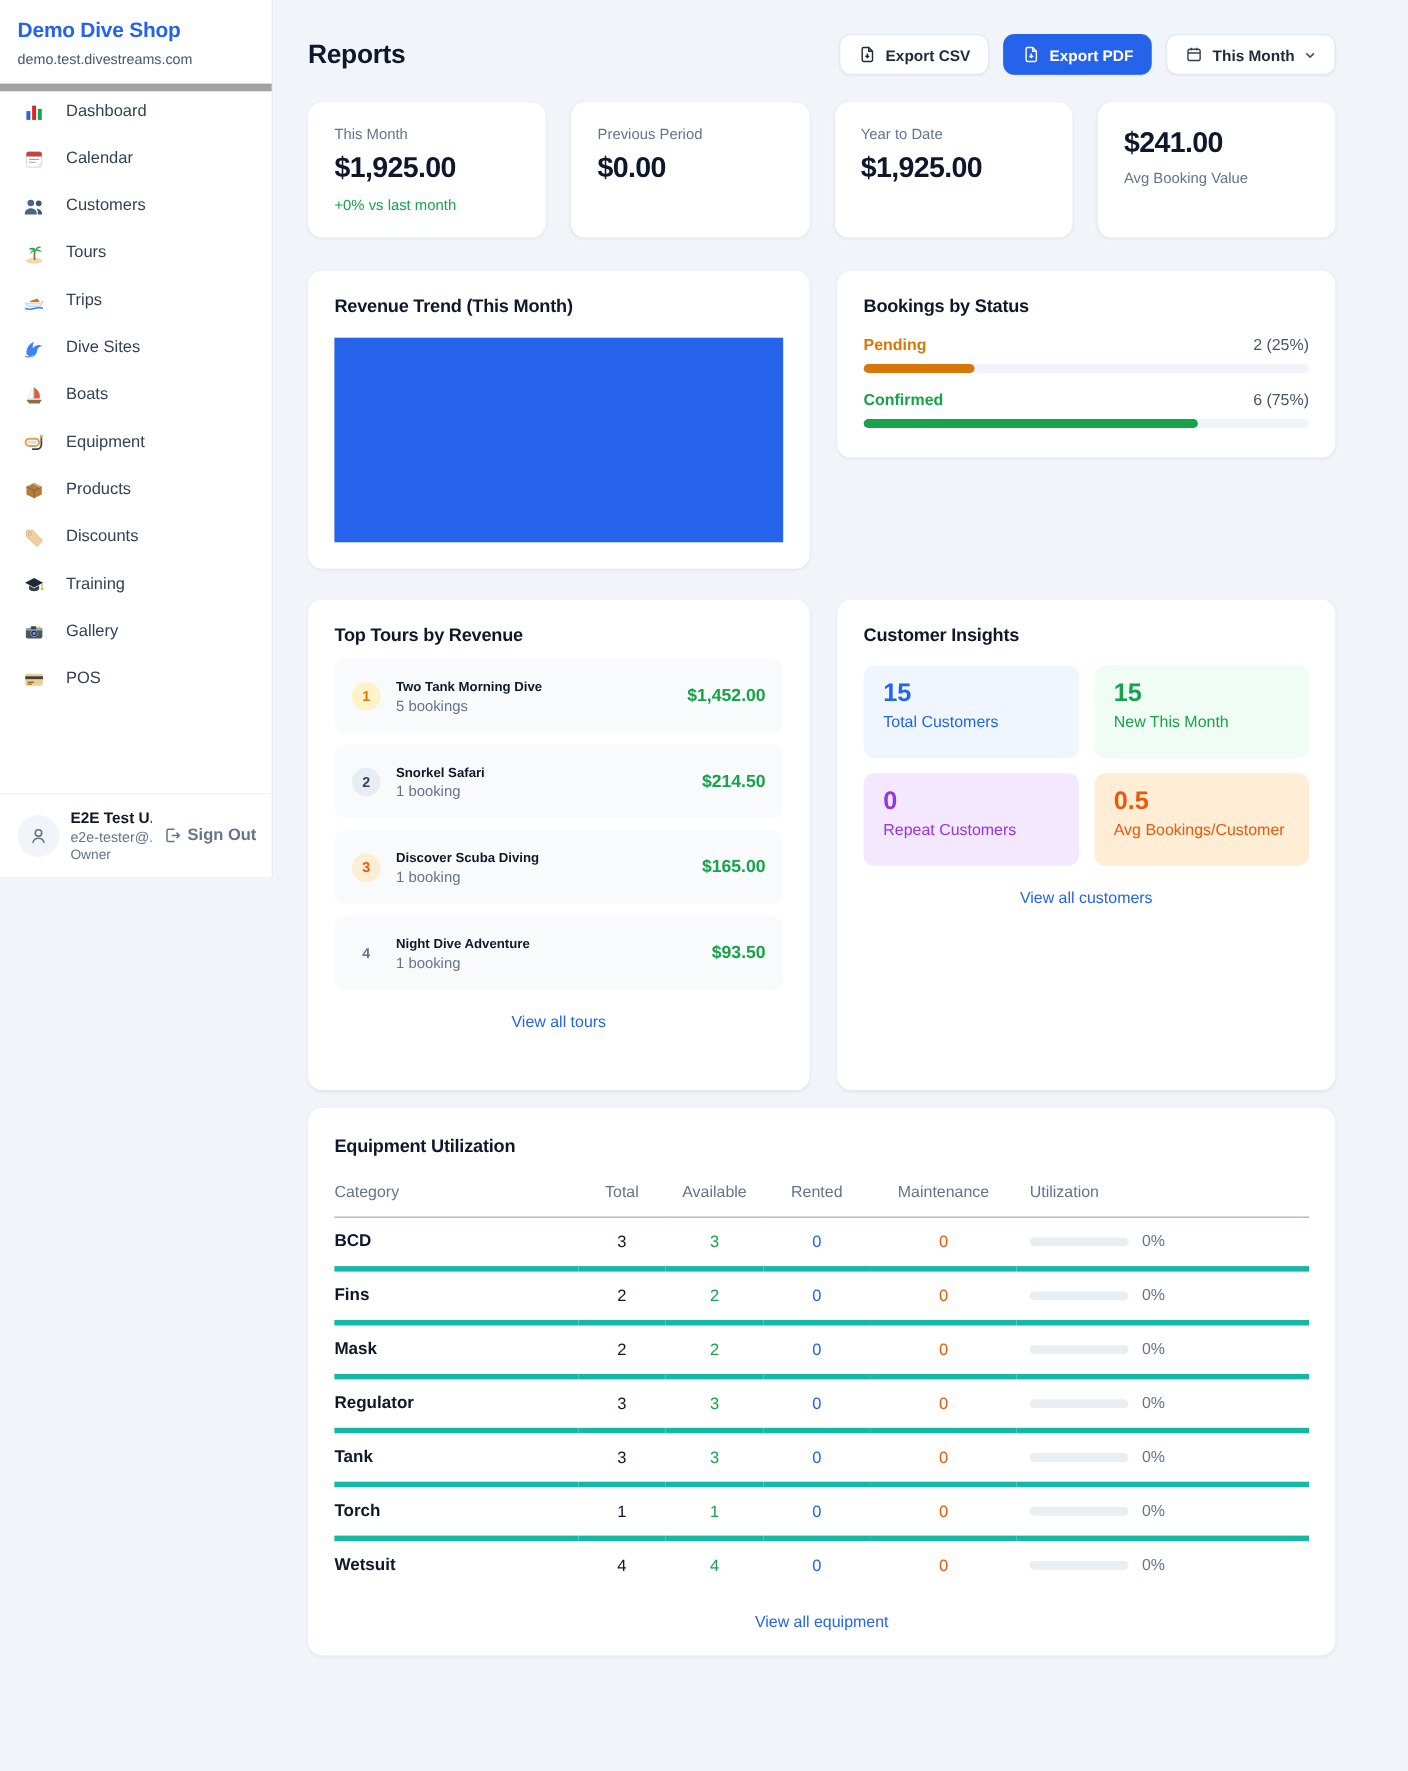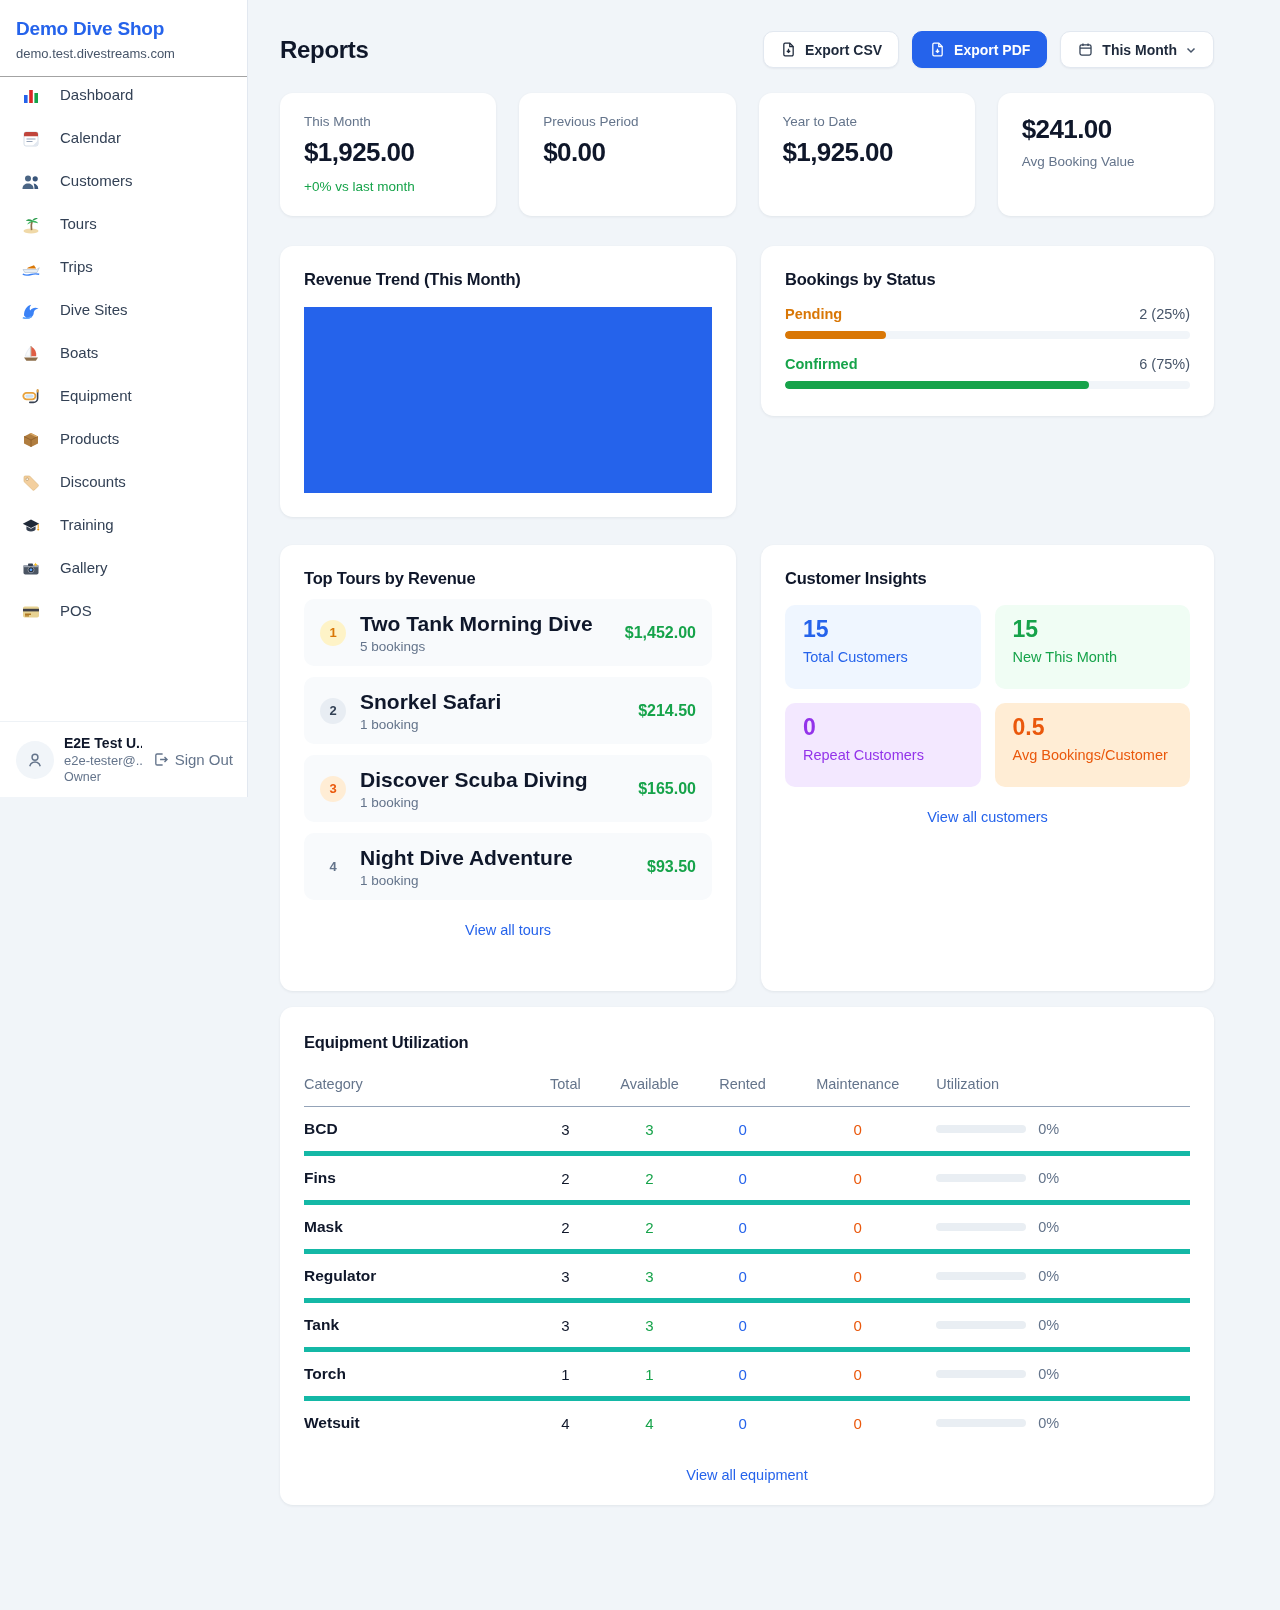--- a/index.html
+++ b/index.html
@@ -9,41 +9,41 @@
     font-family:"Liberation Sans", sans-serif; color:#0f172a; overflow:hidden;
   }
   svg { display:block; }
 
   
   .sidebar {
     position:absolute; left:0; top:0; width:248px; height:797px;
     background:#ffffff; border-right:1px solid #e2e8f0;
     display:flex; flex-direction:column;
   }
-  .brand { padding:18px 16px 15px; border-bottom:1px solid #a3a3a3; }
+  .brand { padding:18px 16px 15px; border-bottom:7px solid #a3a3a3; }
   .brand-name { font-size:19px; font-weight:800; color:#2563eb; letter-spacing:-.2px; }
   .brand-domain { font-size:13px; color:#475569; margin-top:6px; }
   .nav { flex:1; padding-top:9px; overflow:hidden; }
   .nav-item {
     display:flex; align-items:flex-start; gap:19px; height:43px;
     padding:0 14px 0 21px; font-size:15px; color:#334155; cursor:pointer;
   }
   .nav-item .ic { width:20px; height:20px; flex:none; }
   .user-section {
     border-top:1px solid #eef2f6; padding:13px 14px 13px 16px;
     display:flex; align-items:center; gap:10px;
   }
   .avatar { width:38px; height:38px; border-radius:50%; background:#f1f5f9;
     display:flex; align-items:center; justify-content:center; flex:none; }
   .user-info { width:96px; overflow:hidden; }
   .user-name { font-size:14px; font-weight:700; color:#0f172a; white-space:nowrap; }
   .user-email { font-size:13px; color:#64748b; margin-top:2px; white-space:nowrap; }
   .user-role { font-size:12.5px; color:#64748b; margin-top:2px; }
   .signout { margin-left:auto; display:flex; align-items:center; gap:6px;
-    color:#64748b; font-size:15px; cursor:pointer; white-space:nowrap; }
+    color:#64748b; font-size:15px; cursor:pointer; white-space:nowrap;font-weight:bold; }
 
   
   .main { position:absolute; left:280px; top:31px; width:934px; }
   .page-header { display:flex; align-items:center; justify-content:space-between; margin-bottom:25px; }
   .page-title { font-size:24px; font-weight:800; letter-spacing:-.3px; }
   .header-actions { display:flex; gap:13px; }
   .btn {
     display:inline-flex; align-items:center; gap:8px; height:37px; padding:0 16px;
     border-radius:10px; font-size:14px; font-weight:600; background:#fff;
     color:#1e293b; border:1px solid #e2e8f0; box-shadow:0 1px 2px rgba(15,23,42,.05); cursor:pointer;
@@ -82,21 +82,21 @@
   .tours-card { width:456px; height:446px; padding:24px; }
   .tour-item { background:#f8fafc; border-radius:10px; padding:12px 16px; height:67px;
     display:flex; align-items:center; gap:14px; margin-top:11px; }
   .tour-item:first-of-type { margin-top:17px; }
   .rank { width:26px; height:26px; border-radius:50%; flex:none;
     display:flex; align-items:center; justify-content:center; font-size:13px; font-weight:700; }
   .rank-1 { background:#fef3c7; color:#d97706; }
   .rank-2 { background:#e8edf3; color:#334155; }
   .rank-3 { background:#ffedd5; color:#ea580c; }
   .rank-4 { background:transparent; color:#64748b; font-weight:600; }
-  .tour-name { font-size:21px; font-weight:700; }
+  .tour-name { font-size:12px; font-weight:700; }
   .tour-bookings { font-size:13.5px; color:#64748b; margin-top:3px; }
   .tour-amount { margin-left:auto; font-size:16px; font-weight:800; color:#16a34a; }
   .view-link { display:block; width:100%; text-align:center; color:#2563eb; font-size:14.5px;
     margin-top:22px; background:none; border:none; cursor:pointer; font-family:inherit; }
 
   .insights-card { width:453px; height:446px; padding:24px; }
   .tiles { display:grid; grid-template-columns:1fr 1fr; gap:14px; margin-top:17px; }
   .tile { border-radius:10px; padding:11px 18px; height:84px; }
   .tile-value { font-size:23px; font-weight:800; }
   .tile-label { font-size:14.5px; margin-top:6px; }

